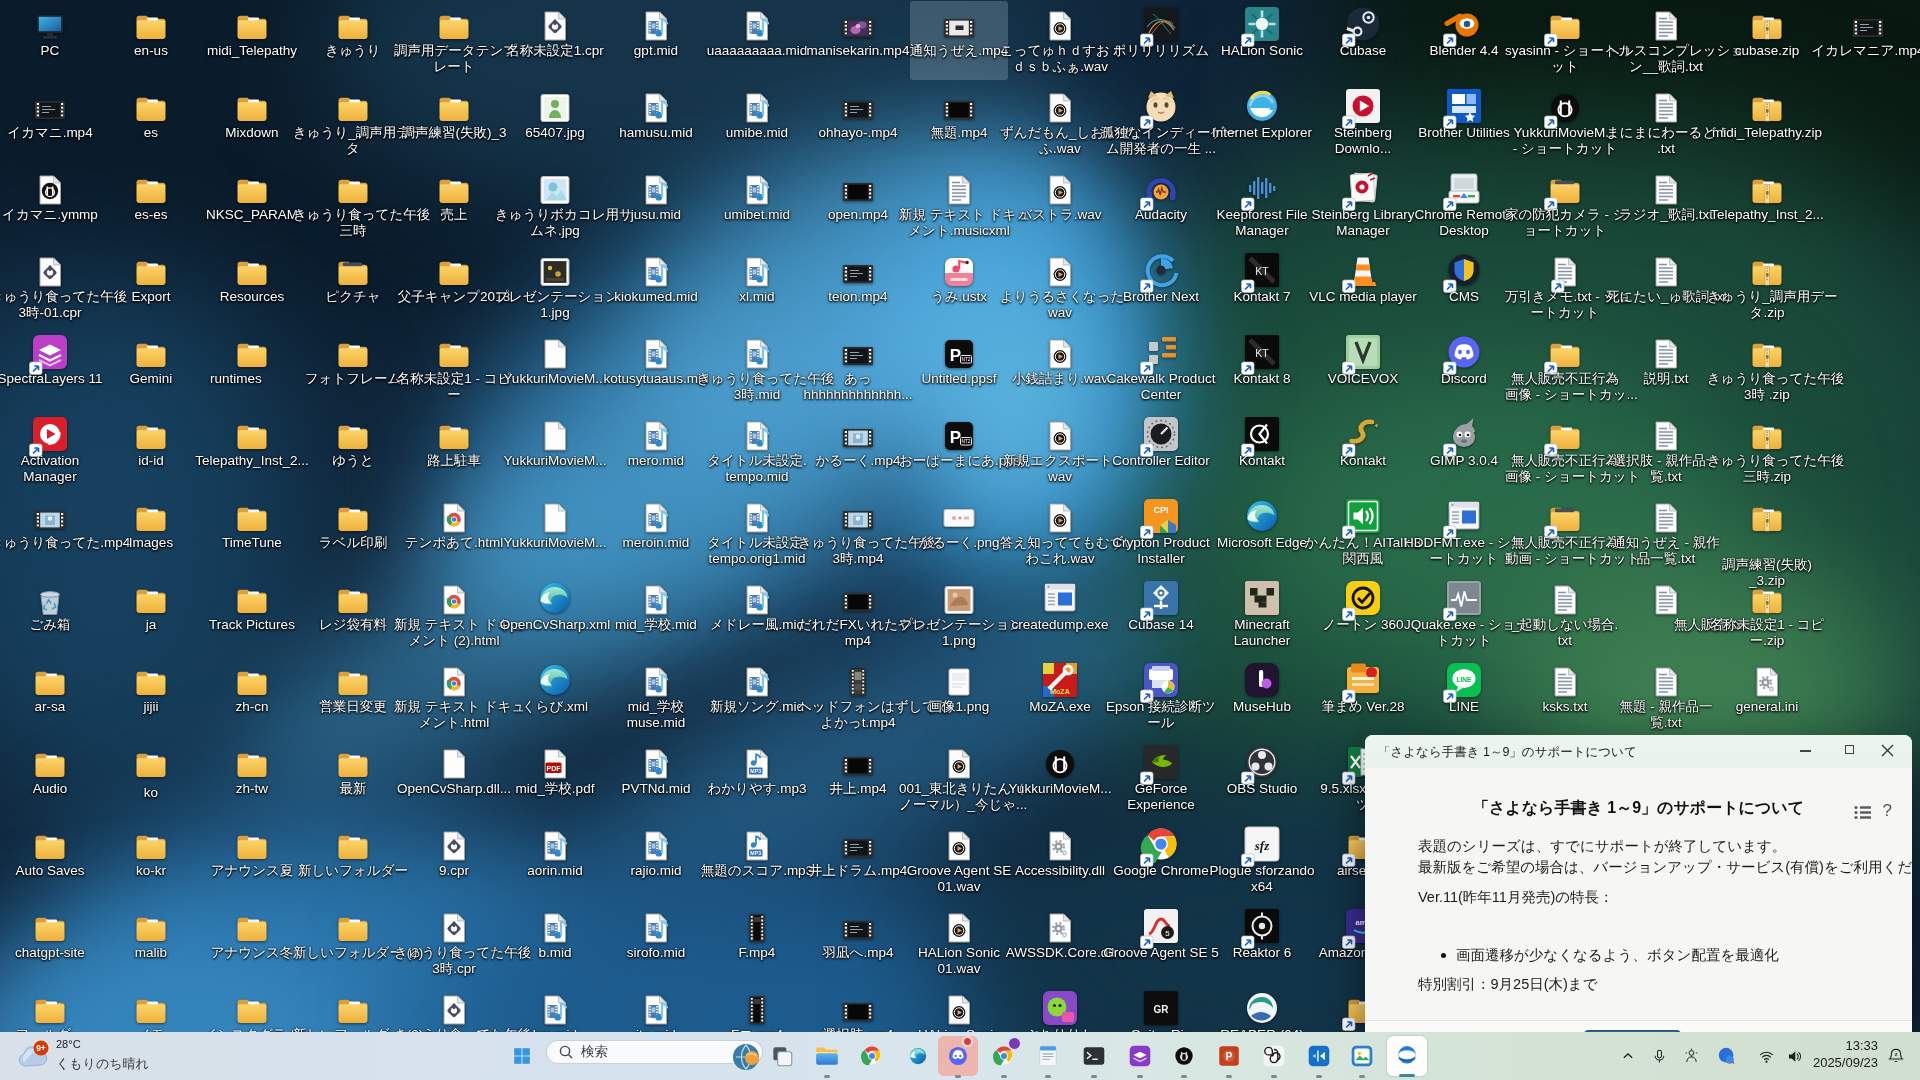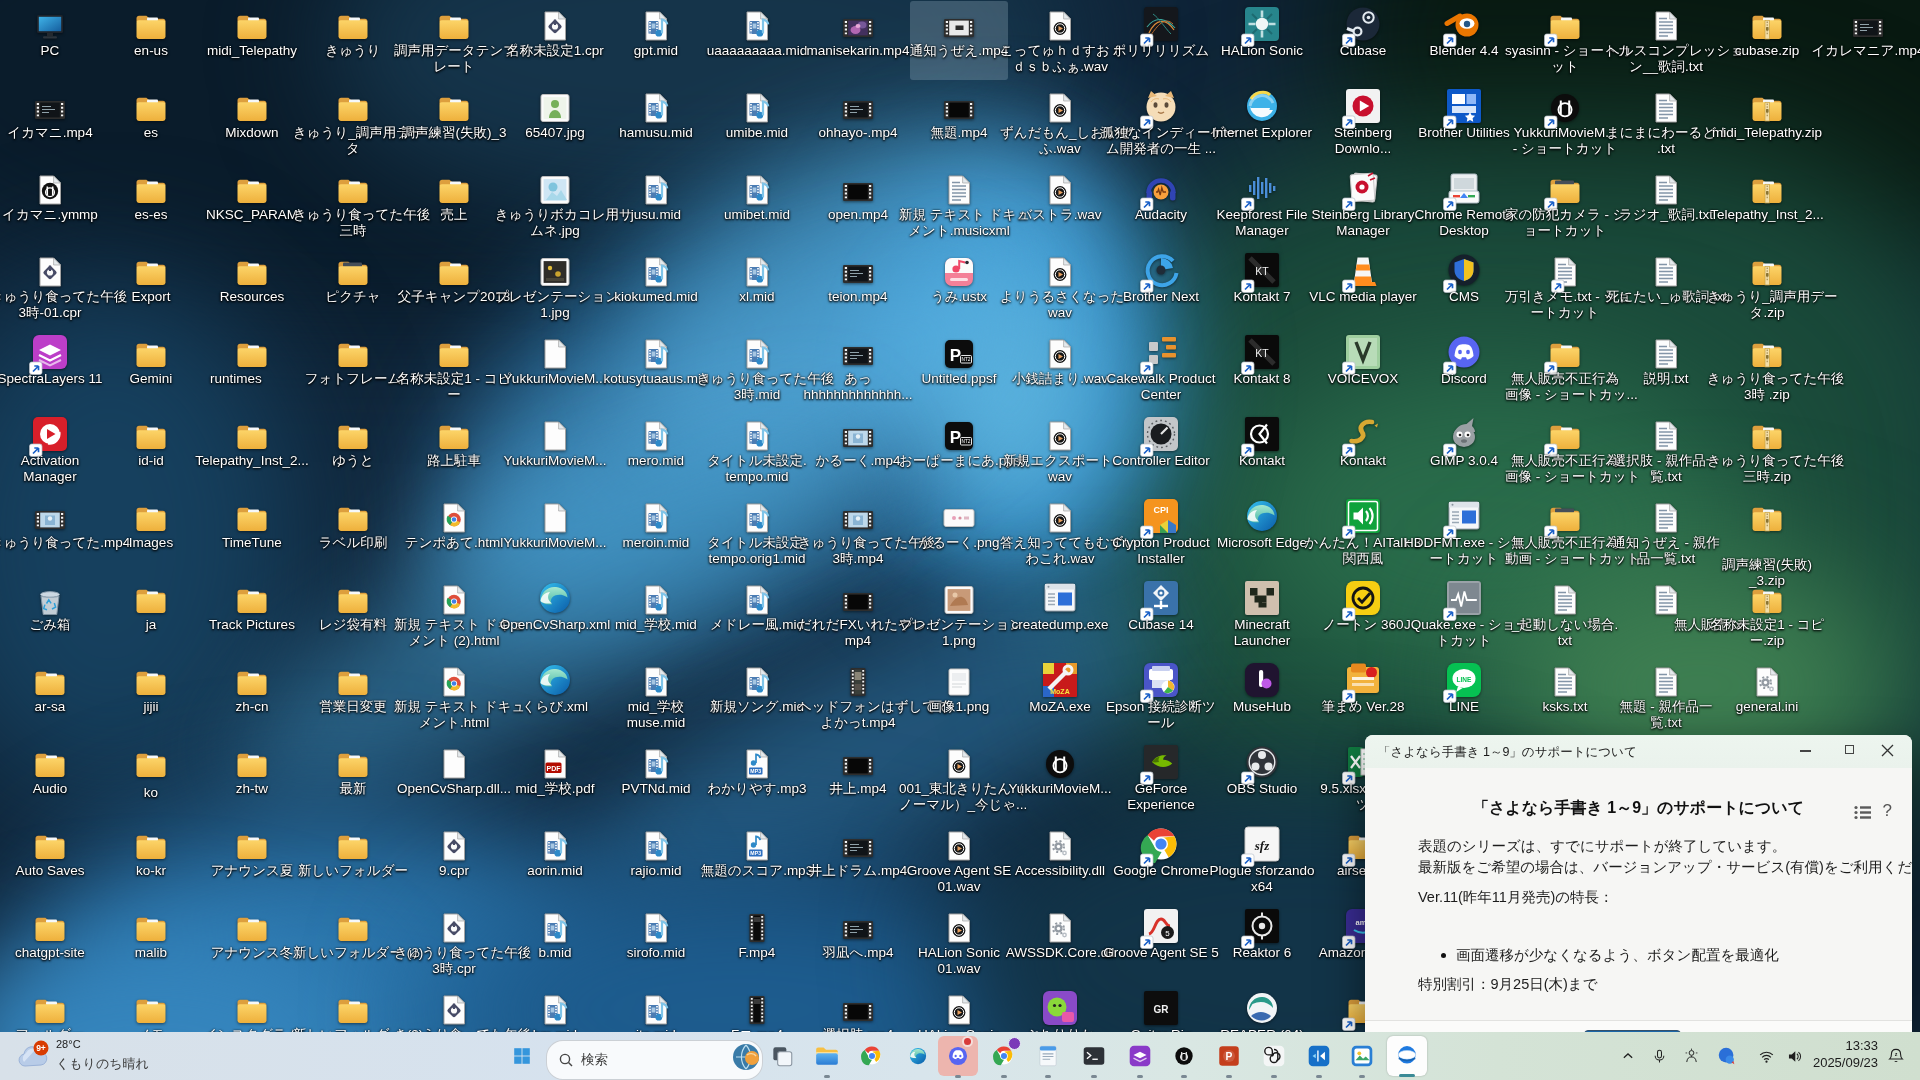--- a/index.html
+++ b/index.html
@@ -15,21 +15,21 @@
 .wc{position:absolute;display:block}
 #dbody{position:absolute;left:0;top:33px;width:100%;height:252px;background:#f6f6f4}
 #dh{position:absolute;left:0;top:30px;width:100%;text-align:center;font-size:16px;font-weight:bold;color:#111}
 .dt{position:absolute;left:53px;font-size:14.5px;color:#1c1c1c;line-height:20.5px;white-space:nowrap}
 .bdot{position:absolute;left:23px;top:8px;width:5px;height:5px;border-radius:50%;background:#111}
 #dfoot{position:absolute;left:0;top:285px;width:100%;height:12px;background:#fbfbfa;border-top:1px solid #e2e2e0}
 #dbtn{position:absolute;left:219px;top:295px;width:97px;height:10px;background:#1a66a8;border:1px solid #33506b;border-radius:4px 4px 0 0}
 #bar{position:absolute;left:0;top:1032px;width:1920px;height:48px;
  background:linear-gradient(90deg,#d8e1e9 0%,#d6e2ee 30%,#d8e5ec 48%,#d9e7e3 62%,#d4e3d6 78%,#d0dfcf 100%);z-index:10}
 .ti{position:absolute}
-#spill{position:absolute;left:546px;top:8px;width:217px;height:40px;border-radius:17px;background:rgba(255,255,255,.82);
+#spill{position:absolute;left:546px;top:8px;width:217px;height:24px;border-radius:17px;background:rgba(255,255,255,.82);
  border:1px solid rgba(120,130,140,.35);display:flex;align-items:center}
 </style></head><body>
 <svg width="0" height="0" style="position:absolute">
     <defs>
 <linearGradient id="gf" x1="0" y1="0" x2="0" y2="1">
         <stop offset="0" stop-color="#fcd468"></stop>
         <stop offset="1" stop-color="#eeb03c"></stop>
       </linearGradient>
 <linearGradient id="gexp" x1="0" y1="0" x2="0" y2="1">
         <stop offset="0" stop-color="#5fb2ef"></stop>

